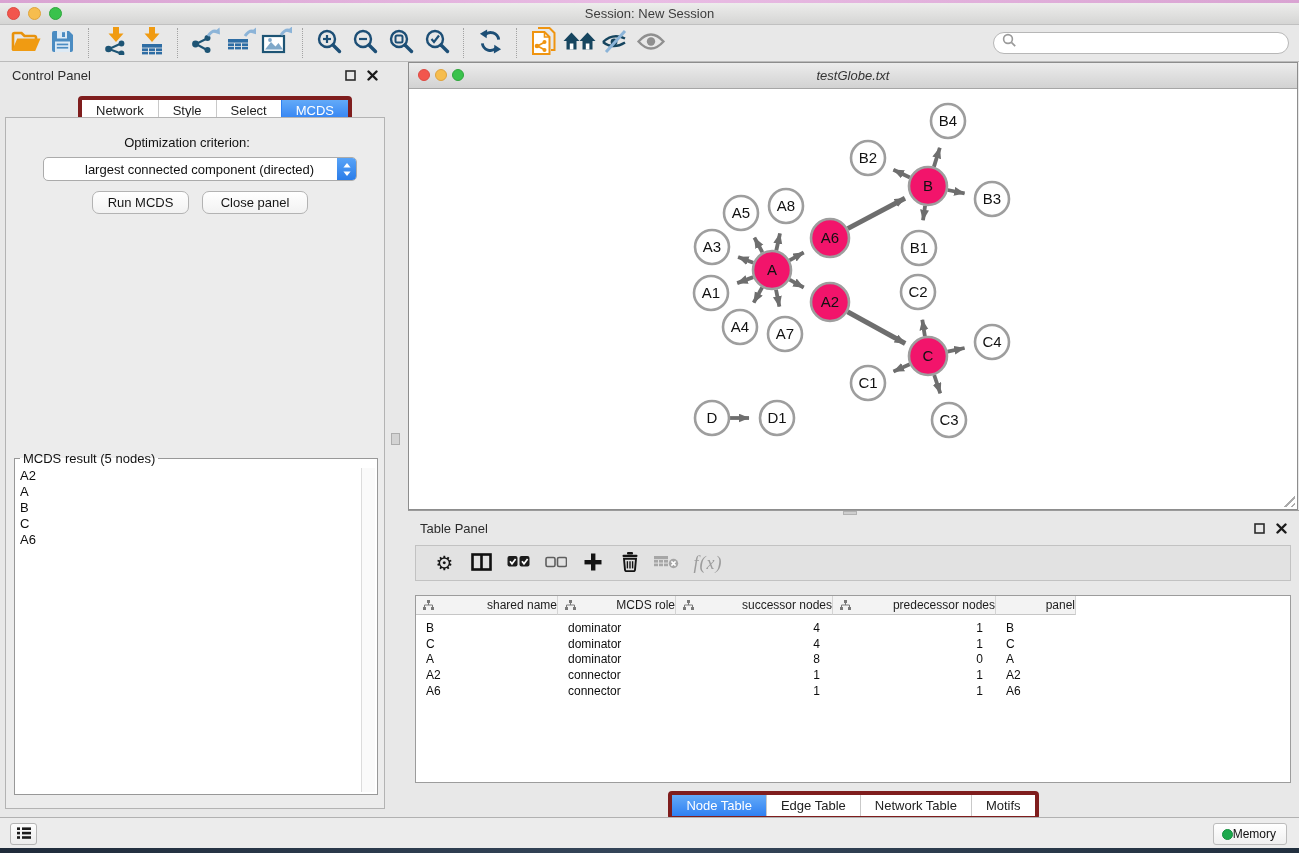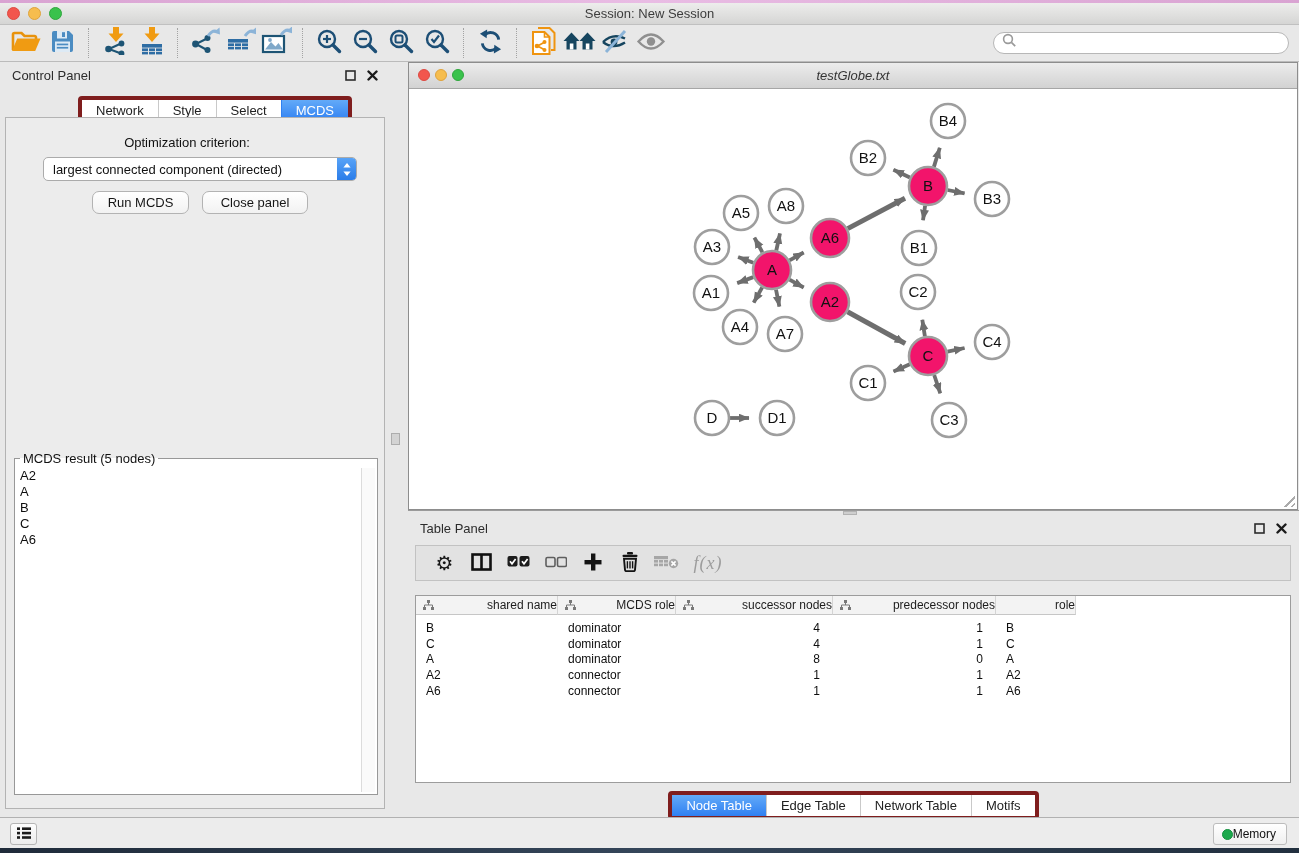--- a/index.html
+++ b/index.html
@@ -35,21 +35,21 @@
   
   .control-panel{position:absolute;left:0;top:62px;width:390px;height:750px;}
   .seg-group{display:flex;border:4px solid #7f1d1d;border-radius:4px;overflow:hidden;background:#fff;height:21px;}
   .seg{padding:0 14px;font-size:13px;line-height:21px;color:#222;border-left:1px solid #c9c9c9;cursor:default;white-space:nowrap;}
   .seg:first-child{border-left:none;}
   .seg.active{background:linear-gradient(#63aaf8,#2f80f2);color:#fff;border-left-color:#2f80f2;}
   .cp-tabs{position:absolute;top:34px;left:78px;}
   .cp-content{position:absolute;top:55px;left:5px;right:5px;bottom:3px;background:#ececec;border:1px solid #b3b3b3;}
   .opt-label{position:absolute;top:17px;left:0;right:16px;text-align:center;font-size:13px;color:#101010;}
   .combo{position:absolute;left:37px;top:39px;width:314px;height:24px;background:#fff;border:1px solid #ababab;
-    border-radius:5px;box-sizing:border-box;display:flex;align-items:center;}
+    border-radius:5px;box-sizing:border-box;display:flex;align-items:center;padding-left:32px;}
   .combo .val{flex:1;font-size:13px;color:#111;padding-left:9px;white-space:nowrap;overflow:hidden;}
   .combo .stepper{width:19px;height:22px;border-radius:0 4px 4px 0;background:linear-gradient(#58a3f7,#2b7de9);
     display:flex;align-items:center;justify-content:center;}
   .btn{position:absolute;height:23px;background:linear-gradient(#ffffff,#f2f2f2);border:1px solid #b3b3b3;
     border-radius:7px;font-size:13px;color:#161616;font-family:inherit;padding:0;}
   .btn.run{left:86px;top:73px;width:97px;}
   .btn.closep{left:196px;top:73px;width:106px;}
   .result-box{position:absolute;left:8px;top:333px;width:362px;height:342px;background:#fff;
     border:1px solid #989898;margin:0;padding:0;}
   .result-box legend{font-size:13px;color:#111;margin-left:5px;padding:0 3px;background:transparent;}
@@ -573,21 +573,21 @@
           <div class="th" style="width: 163px;">
             <svg width="11" height="11" viewBox="0 0 11 11">
               <rect x="4" y="0" width="3" height="3" fill="#787878"></rect>
               <rect x="0" y="7" width="3" height="3" fill="#787878"></rect>
               <rect x="8" y="7" width="3" height="3" fill="#787878"></rect>
               <path d="M5.5 3 V5 M1.5 7 V5 H9.5 V7" stroke="#787878" fill="none"></path>
             </svg>
             <span>predecessor nodes</span>
           </div>
           <div class="th" style="width: 80px;">
-            <span>role</span>
+            <span>panel</span>
           </div>
         </div>
       <div class="t-rows" id="t-rows">
           <div class="tr">
             <div class="td left" style="width: 142px;">B</div>
             <div class="td left" style="width: 118px;">dominator</div>
             <div class="td right" style="width: 157px;">4</div>
             <div class="td right" style="width: 163px;">1</div>
             <div class="td left" style="width: 80px;">B</div>
           </div>

